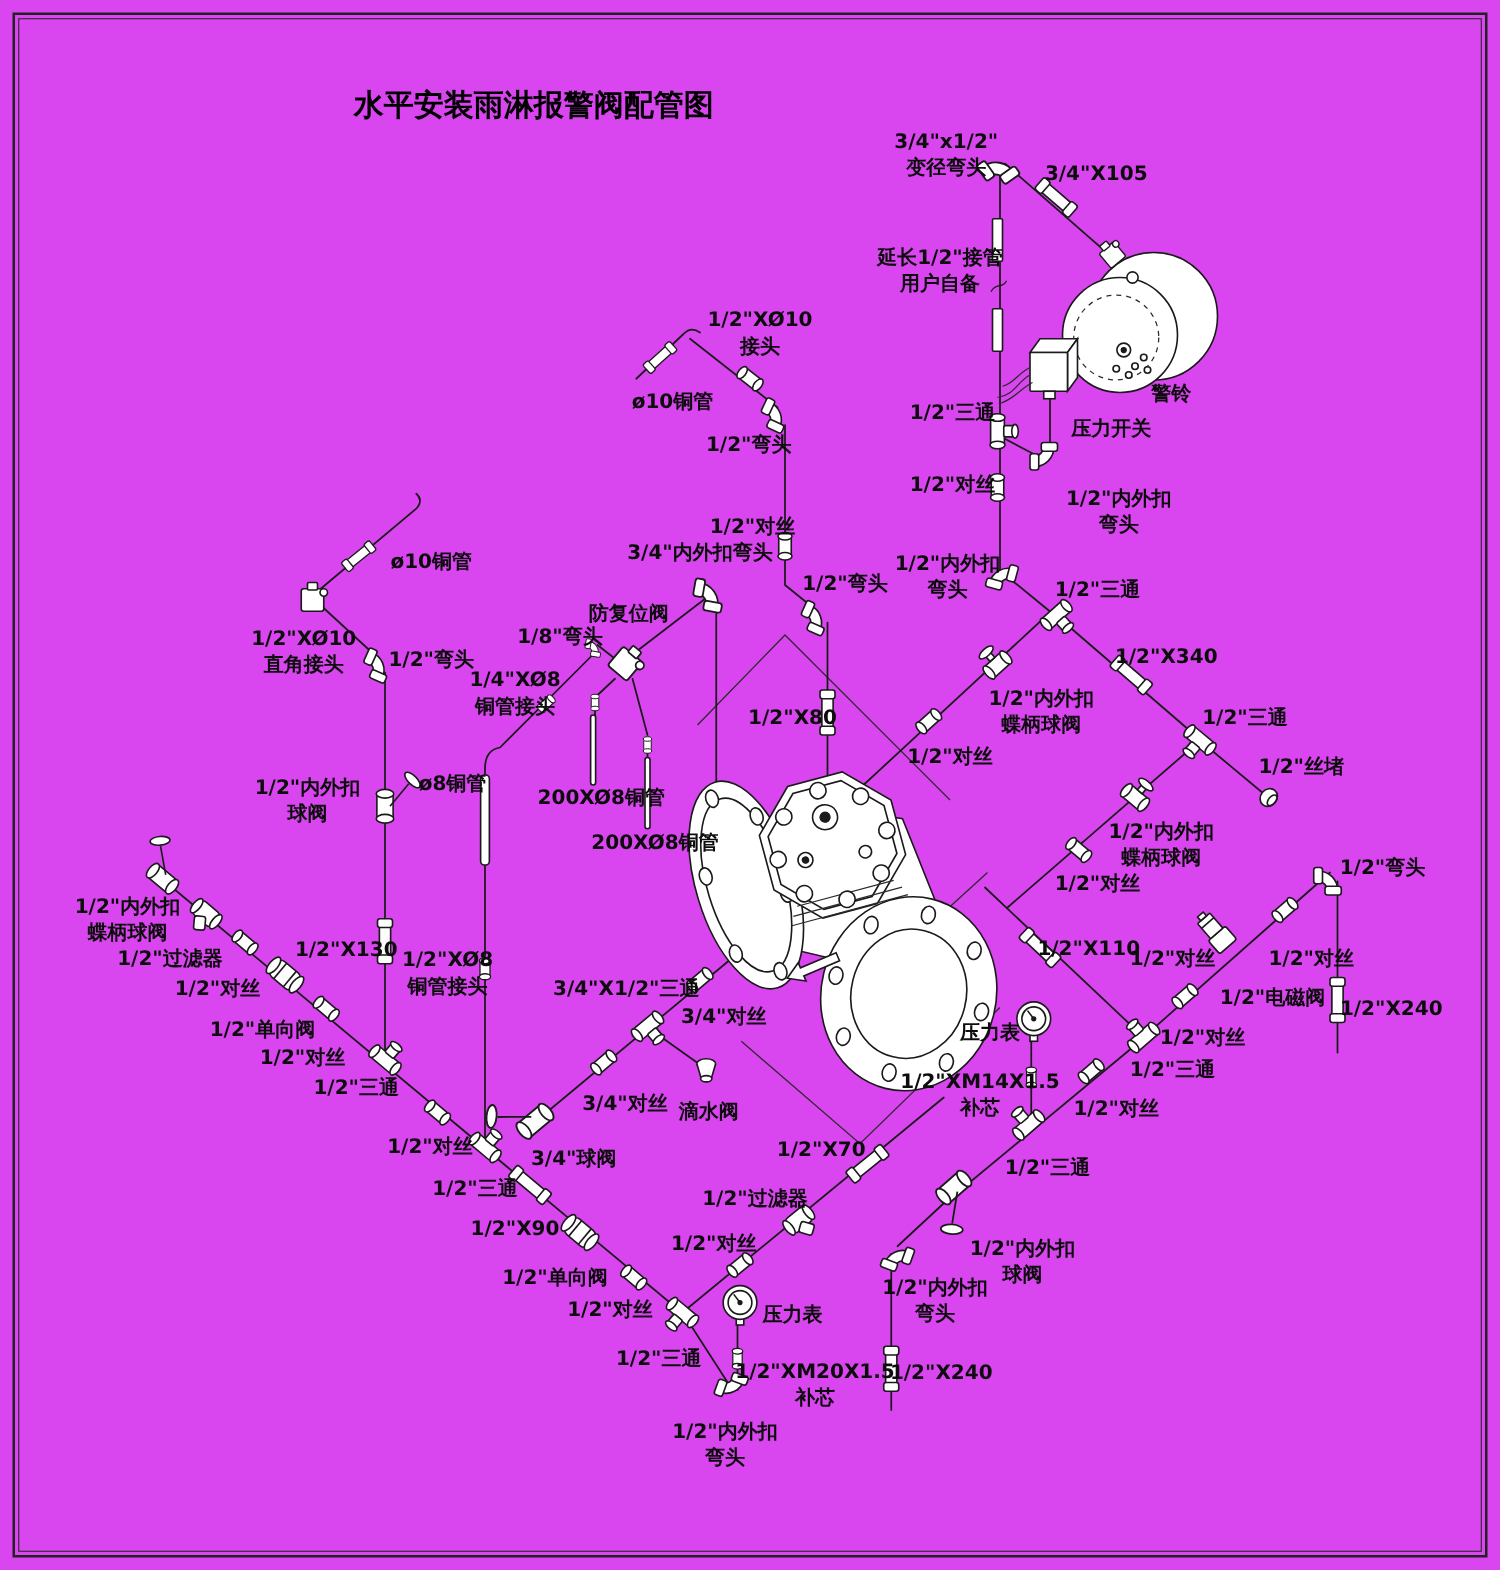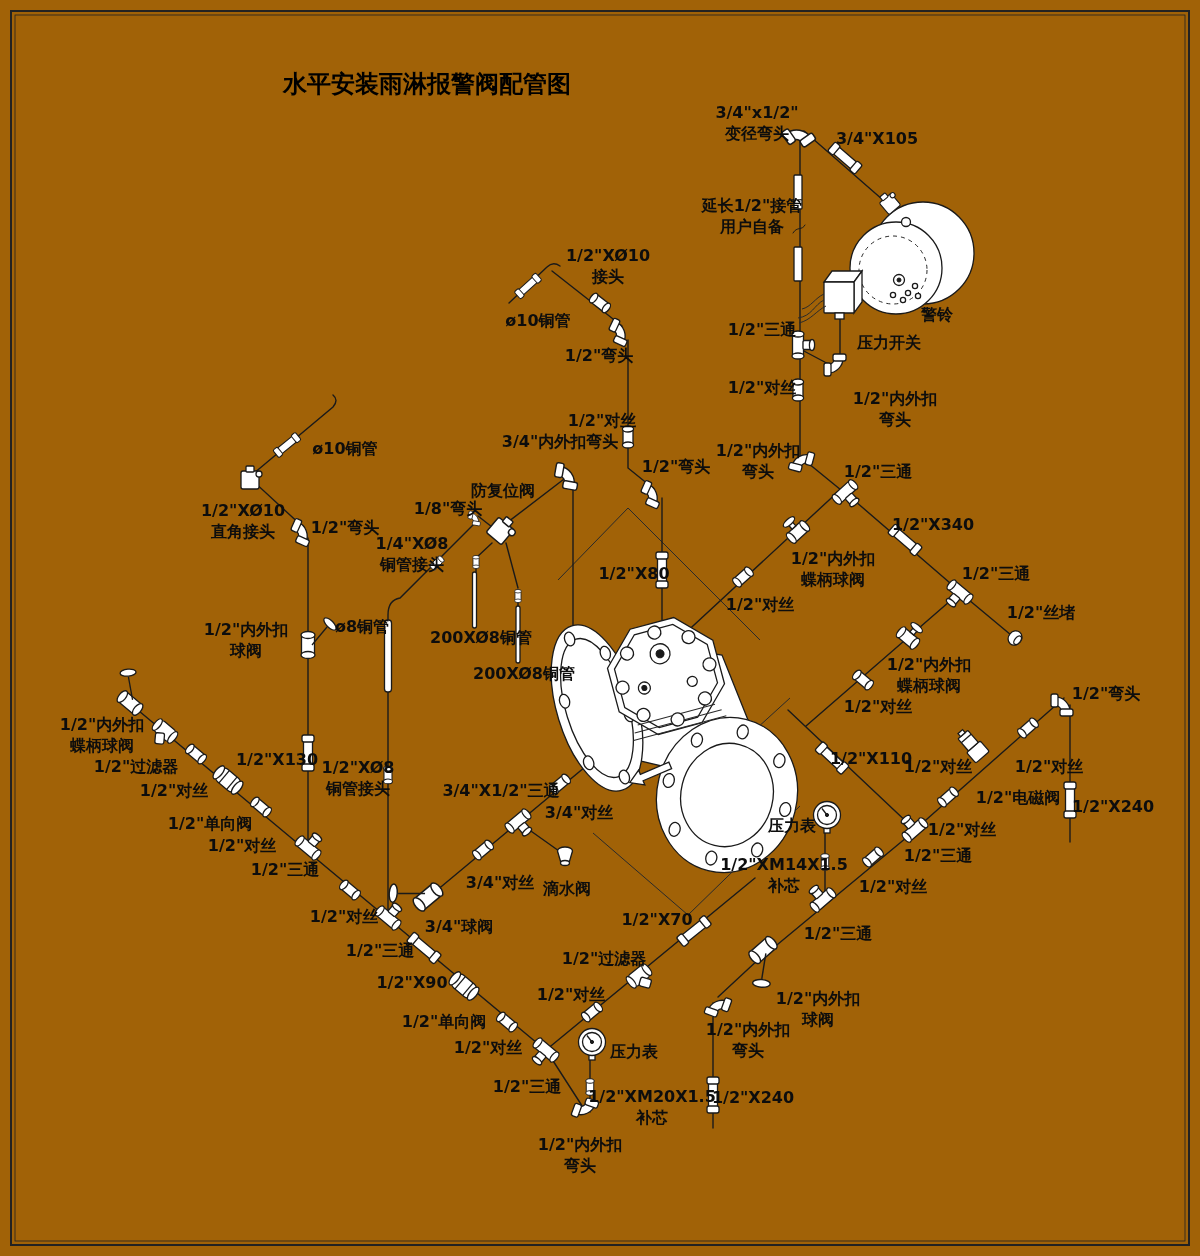--- a/index.html
+++ b/index.html
@@ -1,16 +1,16 @@
 <!DOCTYPE html>
 <html><head>
 <meta charset="utf-8">
 <style>
   html,body{margin:0;padding:0;background:#e8e8e8;}
-  .page{position:relative;width:1200px;height:1256px;background:#a16207;margin:0 auto;
+  .page{position:relative;width:1200px;height:1256px;background:#d946ef;margin:0 auto;
         font-family:"DejaVu Sans","Liberation Sans",sans-serif;}
   svg{position:absolute;left:0;top:0;}
   .pl{stroke:#1a1a1a;stroke-width:1.4;fill:none;stroke-linecap:round;}
   .thin{stroke:#2a2a2a;stroke-width:1;fill:none;}
   .fit{fill:#ffffff;stroke:#1a1a1a;stroke-width:1.3;}
   .fitd{fill:#1a1a1a;stroke:#1a1a1a;stroke-width:1;}
   .lbl{font:bold 16px "DejaVu Sans","Liberation Sans",sans-serif;fill:#0d0d0d;
        text-anchor:middle;dominant-baseline:central;}
   .ttl{font:bold 24px "DejaVu Sans","Liberation Sans",sans-serif;fill:#000;}
   .frame{fill:none;stroke:#222;stroke-width:2;}

